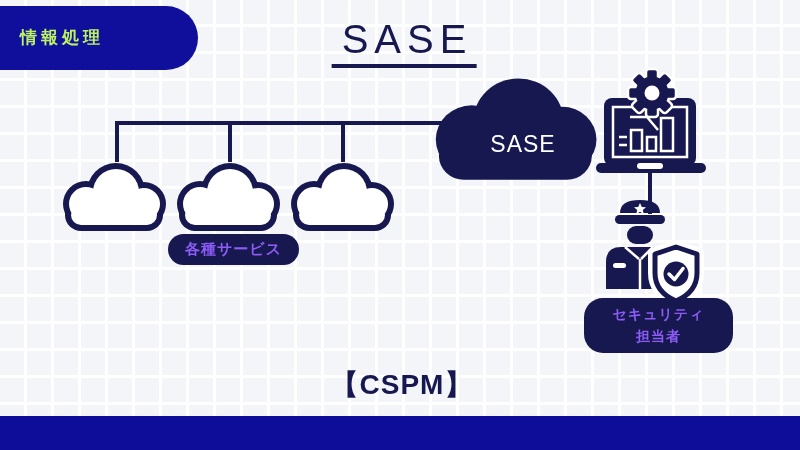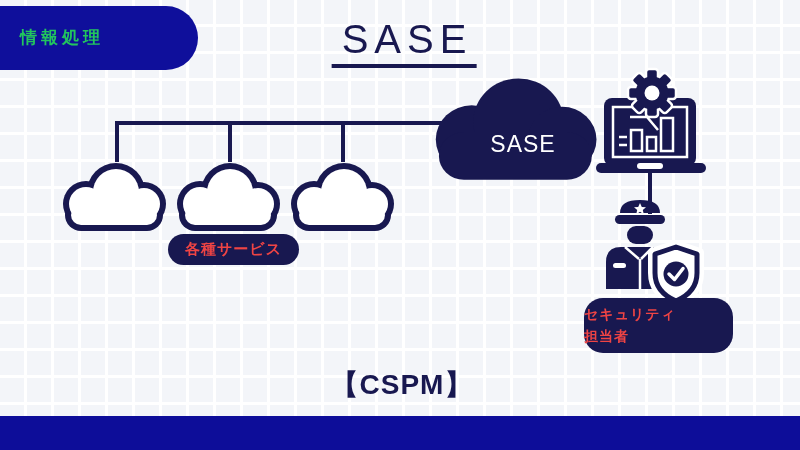--- a/index.html
+++ b/index.html
@@ -11,36 +11,36 @@
       repeating-linear-gradient(to right, transparent 0 24px, #ffffff 24px 27px),
       repeating-linear-gradient(to bottom, transparent 0 24px, #ffffff 24px 27px);
   }
   #header-badge{
     position:absolute;left:0;top:6px;width:198px;height:64px;
     background:#0f0f9b;border-radius:0 33px 33px 0;
     display:flex;flex-direction:column;justify-content:center;
     padding-left:20px;box-sizing:border-box;
   }
   #header-badge .line{
-    color:#22c55e;font-weight:bold;font-size:17px;letter-spacing:4px;line-height:1.6;
+    color:#bef264;font-weight:bold;font-size:17px;letter-spacing:4px;line-height:1.6;
   }
   #page-title{
     position:absolute;left:404px;top:18px;transform:translateX(-50%);
     font-size:40px;font-weight:normal;letter-spacing:6px;color:#181850;
     border-bottom:4px solid #181850;padding:0 4px 4px 10px;line-height:1.05;
     white-space:nowrap;
   }
   #diagram-svg{position:absolute;left:0;top:0;}
   #cspm-cloud-label{
     position:absolute;left:468px;top:131px;width:110px;text-align:center;
     color:#ffffff;font-size:23px;font-weight:400;letter-spacing:1px;
   }
   .pill{
-    position:absolute;background:#181850;color:#ef4444;font-weight:bold;
-    border-radius:18px;letter-spacing:1px;
+    position:absolute;background:#181850;color:#8b5cf6;font-weight:bold;
+    text-align:center;border-radius:18px;letter-spacing:1px;
   }
   #services-badge{
     left:168px;top:234px;padding:6px 17px;font-size:15px;border-radius:17px;
   }
   #person-badge{
     left:584px;top:298px;width:149px;padding:6px 0;font-size:14px;line-height:1.55;
     border-radius:19px;box-sizing:border-box;
   }
   #bottom-caption{
     position:absolute;left:402px;top:366px;transform:translateX(-50%);

